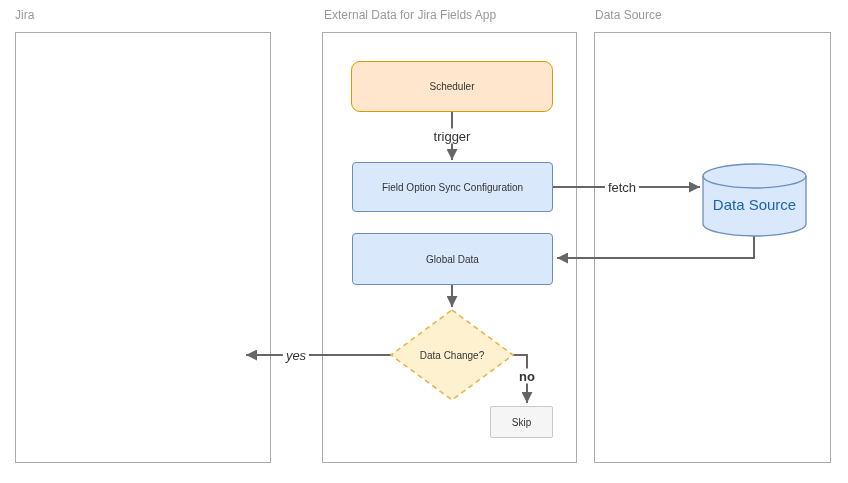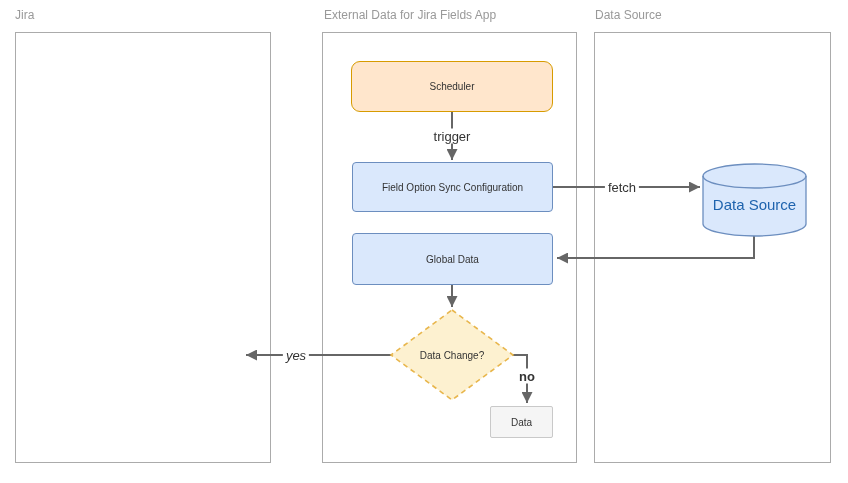--- a/index.html
+++ b/index.html
@@ -85,21 +85,21 @@
   <div class="node" id="node-fosc">
     <span>Field Option Sync Configuration</span>
   </div>
 
   <div class="node" id="node-process">
     <span>Global Data</span>
   </div>
 
 
   <div class="node" id="node-skip">
-    <span>Data</span>
+    <span>Skip</span>
   </div>
 
   <div class="node" id="label-diamond">
     <span>Data Change?</span>
   </div>
 
   <div class="node" id="label-cylinder">
     <span>Data Source</span>
   </div>
 

